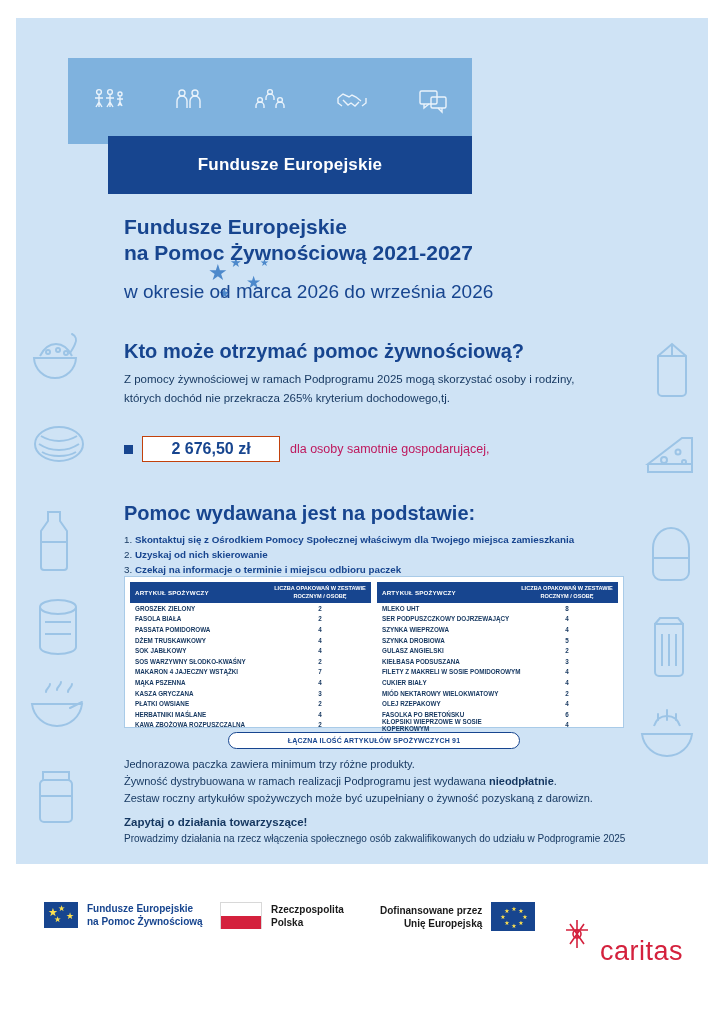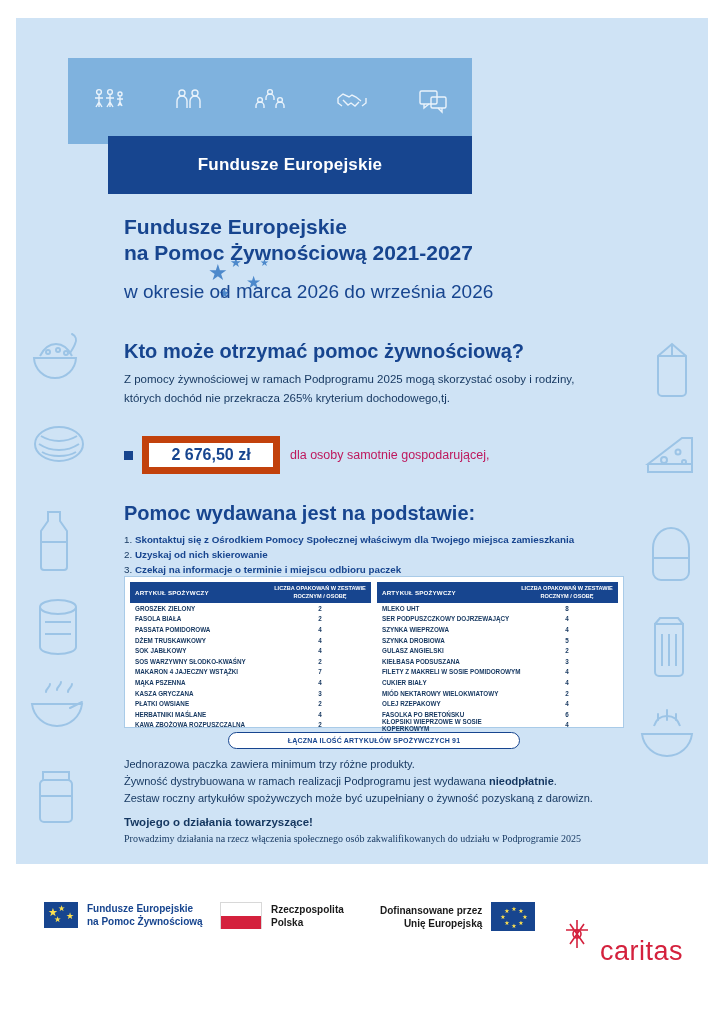--- a/index.html
+++ b/index.html
@@ -61,21 +61,21 @@
   #who-title { left:108px; top:322px; font-size:20px; }
   .who-text {
     position:absolute; left:108px; top:352px; width:520px;
     font-size: 11.5px; color:#14365f; line-height: 19px;
   }
 
   .amounts { position:absolute; left:108px; top:418px; width: 520px; }
   .amount-row { display:flex; align-items:center; margin-bottom:7px; }
   .sq { width: 9px; height: 9px; background:#17458f; margin-right:9px; }
   .amount-box {
-    background:#ffffff; border:7px solid #c2410c; color:#17458f;
+    background:#ffffff; border:1px solid #c2410c; color:#17458f;
     font-size: 16px; font-weight: bold; padding: 3px 14px; min-width: 138px;
     text-align:center;
   }
   .amount-label { font-size: 12.5px; color:#be185d; margin-left: 10px; }
 
   #how-title { left:108px; top:484px; font-size:20px; }
   .steps { position:absolute; left:108px; top:514px; width:520px; }
   .step { font-size: 9.8px; color:#17458f; font-weight:bold; line-height: 15px; }
   .step .num { font-weight: normal; color:#14365f; }
 
@@ -101,21 +101,21 @@
     background:#ffffff; border:1px solid #17458f; border-radius: 9px;
     display:flex; align-items:center; justify-content:center;
     color:#17458f; font-size:7px; font-weight:bold; letter-spacing:.2px;
   }
 
   .notes { position:absolute; left:108px; top:738px; width:540px; color:#14365f; }
   .notes p { font-size: 11px; line-height: 17px; }
   .notes .b { font-weight: bold; }
   .ask { position:absolute; left:108px; top:796px; width:560px; color:#14365f; }
   .ask .t1 { font-size: 11.5px; font-weight: bold; line-height: 17px; }
-  .ask .t2 { font-size: 10px; line-height: 16px; font-family: Liberation Serif, serif; }
+  .ask .t2 { font-size: 10px; line-height: 16px; }
 
   
   .side-icon { position:absolute; color:#9cc4e6; }
   .side-icon svg { display:block; }
 
   
   .footer { position:absolute; left:0; top:880px; width:724px; height:100px; }
   .f-fe { position:absolute; left:44px; top:22px; display:flex; align-items:center; gap:9px; }
   .f-fe .flagbox { width:34px; height:26px; background:#17458f; position:relative; }
   .f-fe .flagbox .s { position:absolute; color:#ffe14f; font-size:9px; line-height:1; }
@@ -361,21 +361,21 @@
 
     <div class="notes">
       <p>Jednorazowa paczka zawiera minimum trzy różne produkty.</p>
       <p>
         <span>Żywność dystrybuowana w ramach realizacji Podprogramu jest wydawana </span><span class="b">nieodpłatnie</span><span>.</span>
       </p>
       <p>Zestaw roczny artykułów spożywczych może być uzupełniany o żywność pozyskaną z darowizn.</p>
     </div>
 
     <div class="ask">
-      <div class="t1">Twojego o działania towarzyszące!</div>
+      <div class="t1">Zapytaj o działania towarzyszące!</div>
       <div class="t2">Prowadzimy działania na rzecz włączenia społecznego osób zakwalifikowanych do udziału w Podprogramie 2025</div>
     </div>
 
     <div class="side-icon" style="left:10px; top:310px;">
       <svg width="62" height="58" viewBox="0 0 62 58" fill="none" stroke="#9cc4e6" stroke-width="2">
         <path d="M8 30h42a21 21 0 01-21 20 21 21 0 01-21-20z"></path>
         <path d="M14 28c4-8 10-12 16-12s12 4 16 12"></path>
         <path d="M46 6c4 2 5 6 3 10-1 3-3 6-5 9" stroke-linecap="round"></path>
         <circle cx="22" cy="24" r="2"></circle>
           <circle cx="32" cy="22" r="2"></circle>

